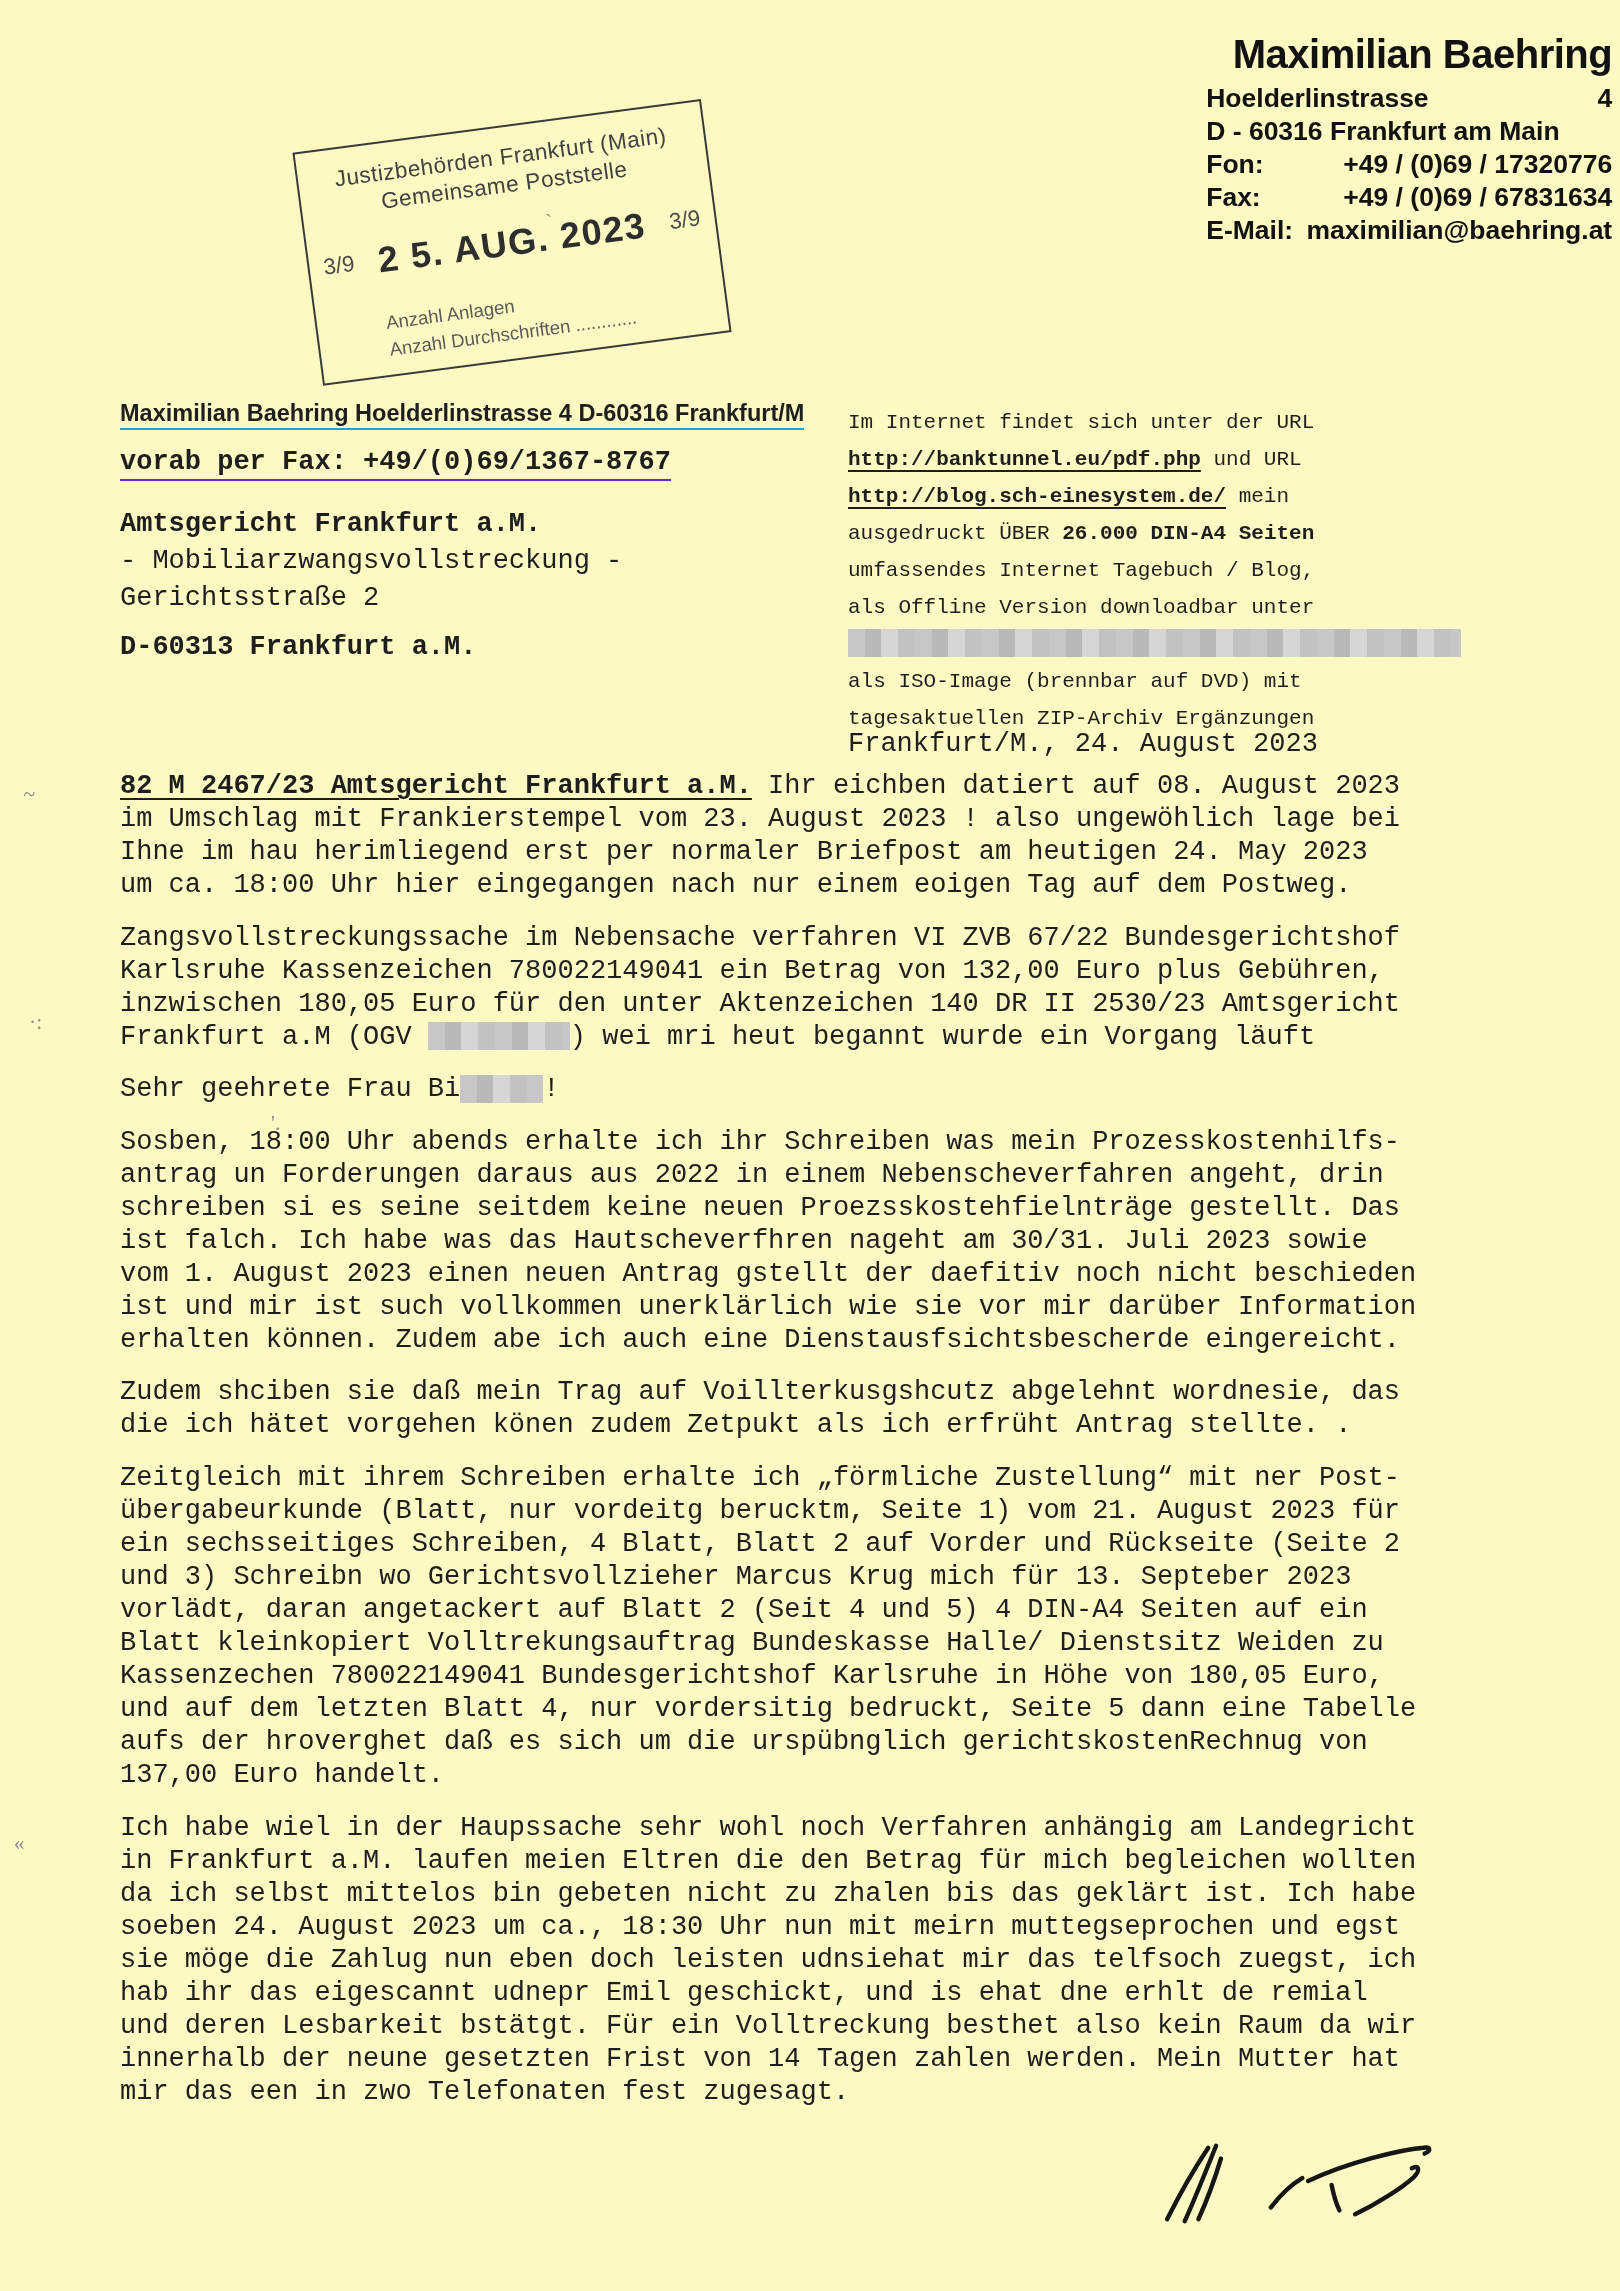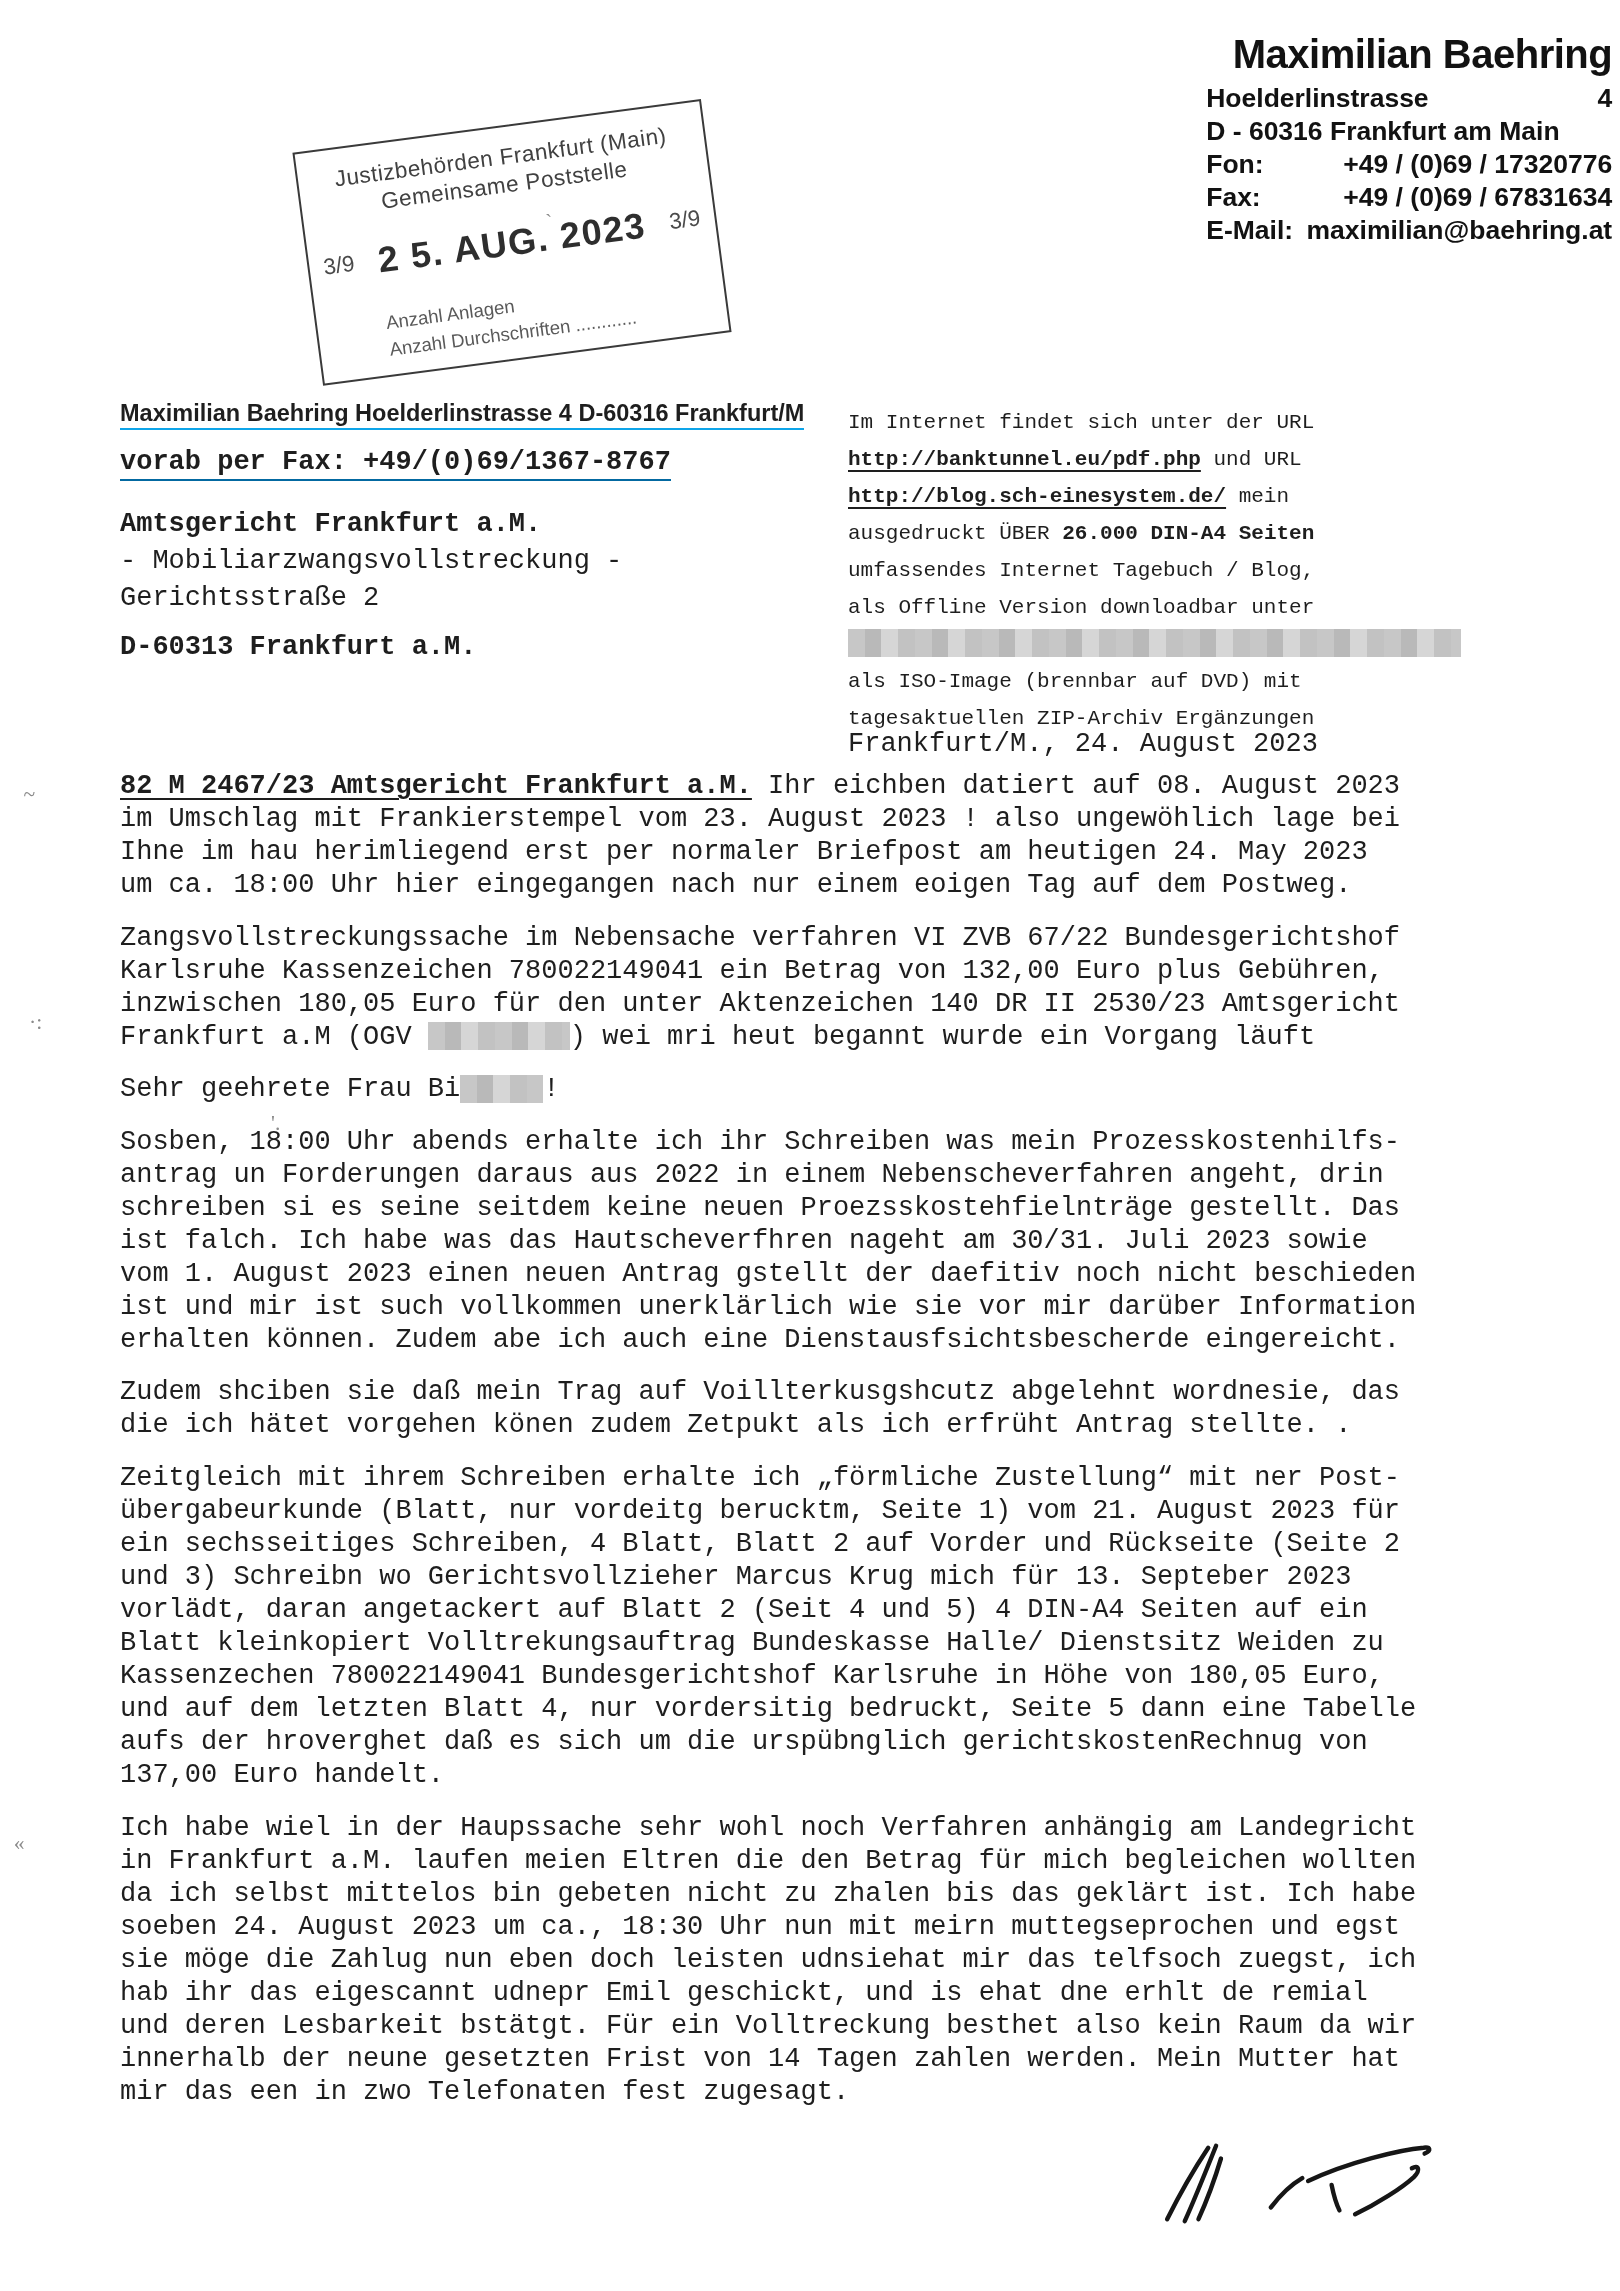--- a/index.html
+++ b/index.html
@@ -1,20 +1,20 @@
 <!DOCTYPE html>
 <html><head>
 <meta charset="utf-8">
 <style>
   html,body{margin:0;padding:0;background:#e8e8e8;}
   .page{
     position:relative;
     width:1620px;height:2292px;
     margin:0 auto;
-    background:#ffffff;
+    background:#fef9c3;
     overflow:hidden;
     font-family:"Liberation Mono","DejaVu Sans Mono",monospace;
     color:#1e1e1e;
   }
   
   .letterhead{
     position:absolute;top:33px;right:7.8px;width:406px;
     font-family:"Liberation Sans","DejaVu Sans",sans-serif;
     font-weight:bold;color:#121212;
   }
@@ -38,21 +38,21 @@
   
   .sender-line{
     position:absolute;left:120px;top:400px;
     font-family:"Liberation Sans","DejaVu Sans",sans-serif;
     font-weight:bold;font-size:23.5px;white-space:nowrap;
     border-bottom:2px solid #0ea5e9;padding-bottom:1px;
   }
   .fax-line{
     position:absolute;left:120px;top:447px;
     font-weight:bold;font-size:27px;white-space:nowrap;
-    border-bottom:2px solid #0369a1;padding-bottom:2px;
+    border-bottom:2px solid #6d28d9;padding-bottom:2px;
   }
   .recipient{position:absolute;left:120px;top:506px;font-size:27px;line-height:37px;}
   .recipient .blank{height:11.8px;line-height:11.8px;}
   
   .right-info{position:absolute;left:848px;top:404px;font-size:21px;line-height:37px;}
   .date-line{position:absolute;left:848px;top:729px;font-size:27px;white-space:nowrap;}
   
   .body-text{position:absolute;left:120px;top:770px;font-size:27px;line-height:33px;}
   .para{margin:0 0 19.6px 0;}
   .tline{white-space:pre;}

